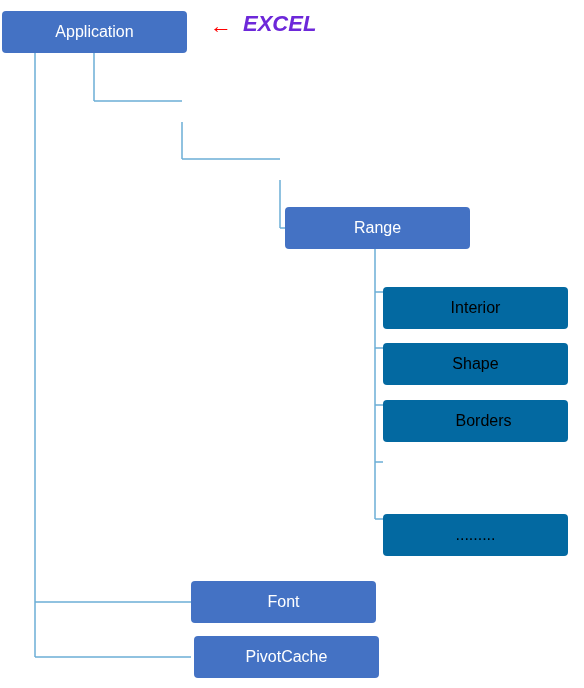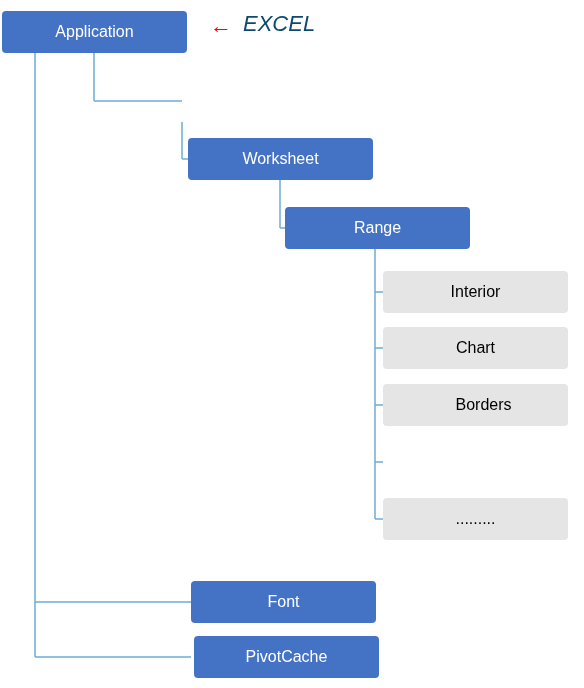--- a/index.html
+++ b/index.html
@@ -31,40 +31,41 @@
       text-align: center;
     }
 
     .blue-node {
       background: #4472C4;
       color: white;
       border: none;
     }
 
     .yellow-node {
-      background: #e5e5e5;
+      background: #0369a1;
       color: black;
       border: none;
+      margin-top: 16px;
     }
 
     
     .lines-svg {
       position: absolute;
       top: 0;
       left: 0;
       width: 584px;
       height: 688px;
       pointer-events: none;
     }
 
     .excel-label {
       position: absolute;
-      color: #0c4a6e;
+      color: #6d28d9;
       font-style: italic;
-      font-weight: normal;
+      font-weight: bold;
       font-size: 22px;
     }
 
     .arrow {
       position: absolute;
       color: #FF0000;
       font-size: 22px;
       font-weight: bold;
     }
   </style>
@@ -105,27 +106,26 @@
 
     <line x1="375" y1="519" x2="383" y2="519" stroke="#6BAED6" stroke-width="1.5"></line>
   </svg>
 
   <div class="arrow" style="left:210px; top:13px;">←</div>
   <div class="excel-label" style="left:243px; top:11px;">EXCEL</div>
 
   <div class="node blue-node" style="left:2px; top:11px; width:185px; height:42px;">Application</div>
 
 
-  <div class="node blue-node" style="left:188px; top:138px; width:185px; height:42px;">Worksheet</div>
 
   <div class="node blue-node" style="left:285px; top:207px; width:185px; height:42px;text-align:center;">Range</div>
 
   <div class="node yellow-node" style="left:383px; top:271px; width:185px; height:42px;">Interior</div>
 
-  <div class="node yellow-node" style="left:383px; top:327px; width:185px; height:42px;">Chart</div>
+  <div class="node yellow-node" style="left:383px; top:327px; width:185px; height:42px;">Shape</div>
 
   <div class="node yellow-node" style="left:383px; top:384px; width:185px; height:42px;padding-left:16px;">Borders</div>
 
 
   <div class="node yellow-node" style="left:383px; top:498px; width:185px; height:42px;">.........</div>
 
   <div class="node blue-node" style="left:191px; top:581px; width:185px; height:42px;">Font</div>
 
   <div class="node blue-node" style="left:194px; top:636px; width:185px; height:42px;">PivotCache</div>
 

